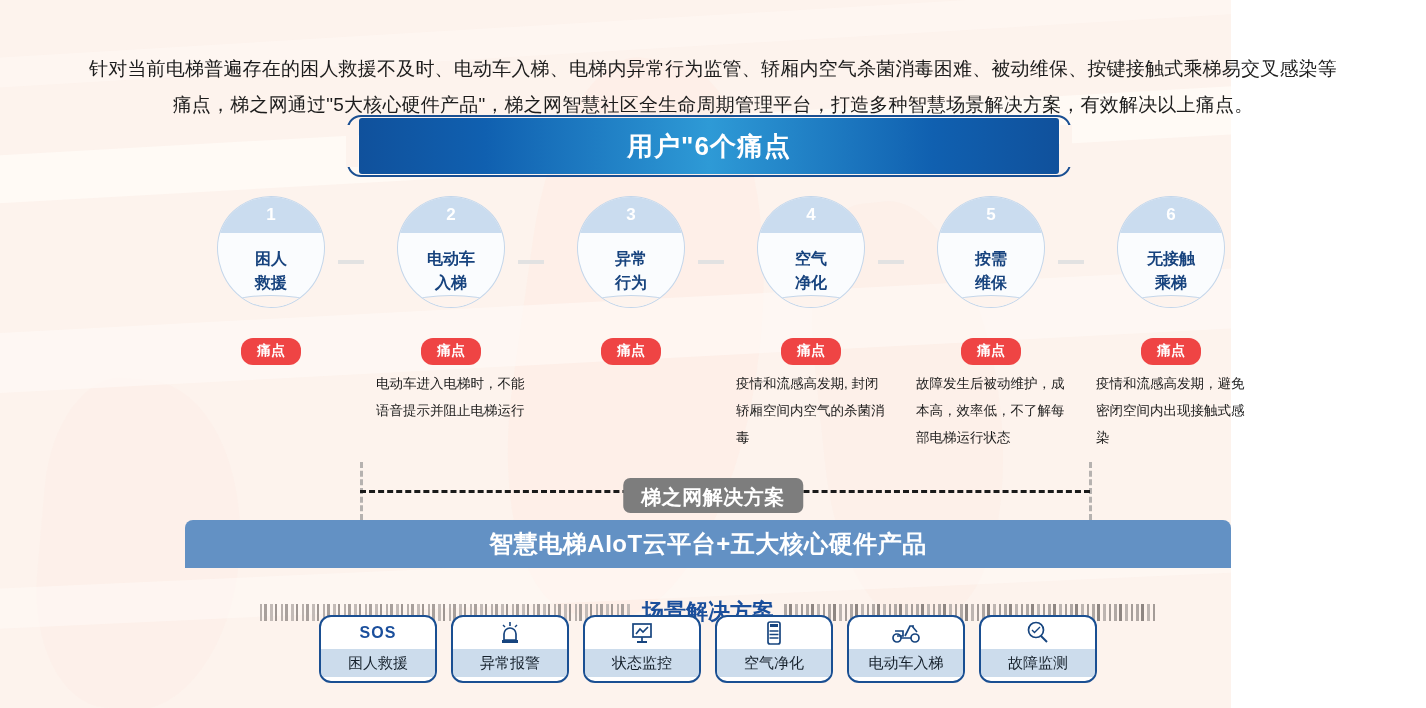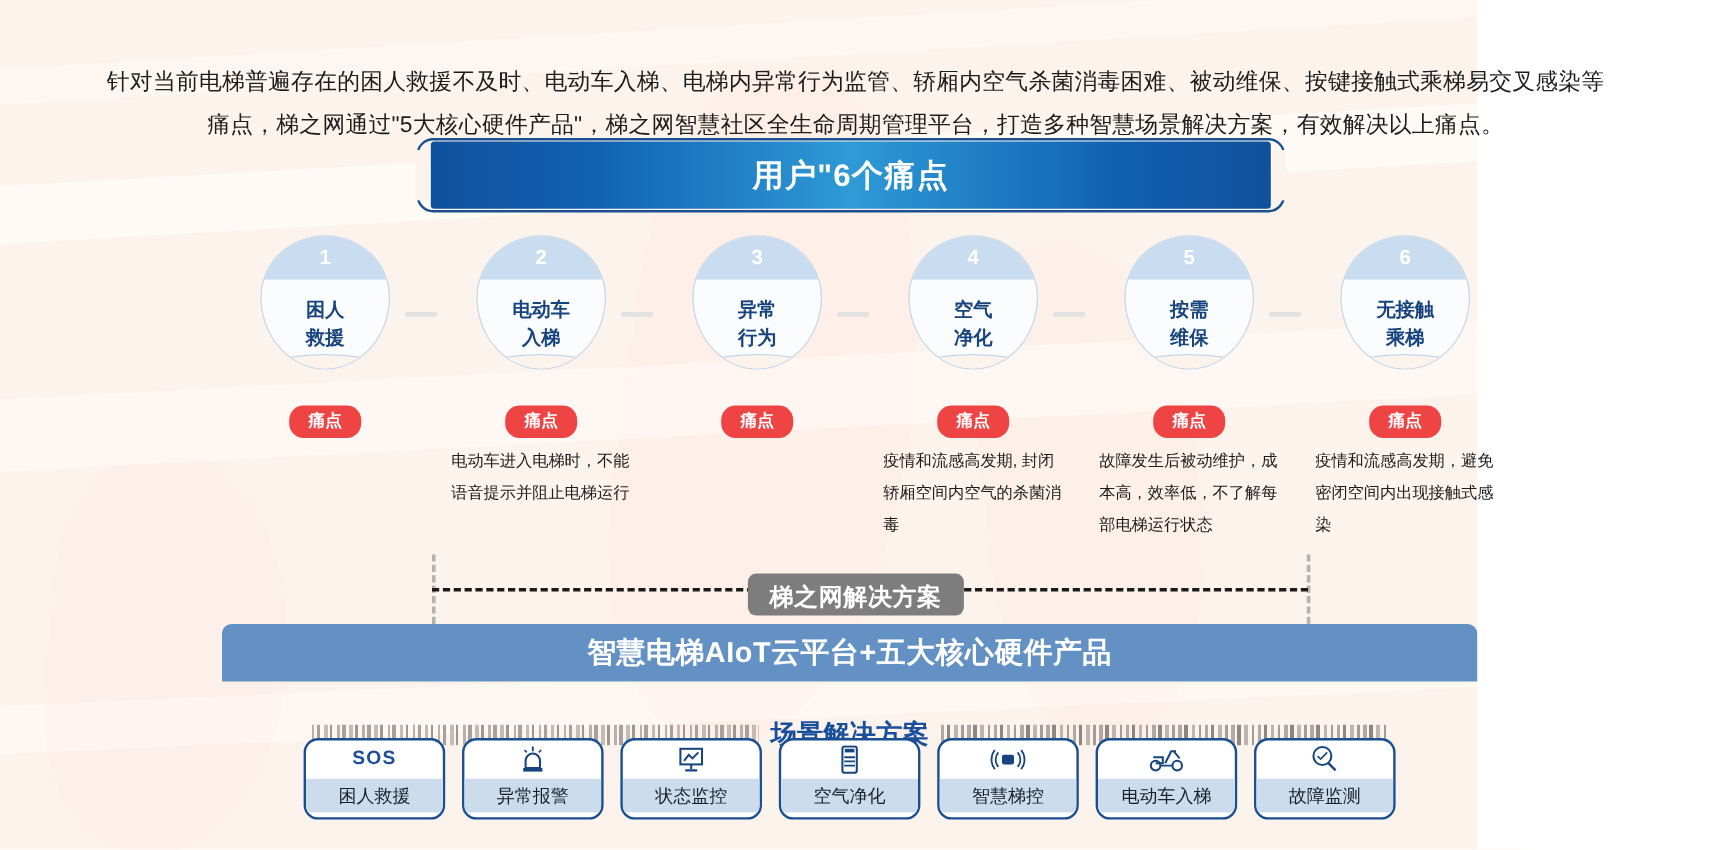--- a/index.html
+++ b/index.html
@@ -369,32 +369,20 @@
         <rect x="2" y="1" width="12" height="22" rx="2" fill="none" stroke="#17457f" stroke-width="1.7"></rect>
         <rect x="4" y="3" width="8" height="3" fill="#17457f"></rect>
         <line x1="3.5" y1="10" x2="12.5" y2="10" stroke="#17457f" stroke-width="1.6"></line>
         <line x1="3.5" y1="13.5" x2="12.5" y2="13.5" stroke="#17457f" stroke-width="1.6"></line>
         <line x1="3.5" y1="17" x2="12.5" y2="17" stroke="#17457f" stroke-width="1.6"></line>
       </svg>
     </div>
     <div class="lbl">空气净化</div>
   </div>
 
-  <div class="card">
-    <div class="ic">
-      <svg width="34" height="22" viewBox="0 0 34 22">
-        <rect x="12" y="7" width="10" height="8" rx="1.5" fill="#17457f"></rect>
-        <path d="M9 5 A9 9 0 0 0 9 17" fill="none" stroke="#17457f" stroke-width="1.5"></path>
-        <path d="M6 3 A13 13 0 0 0 6 19" fill="none" stroke="#17457f" stroke-width="1.5"></path>
-        <path d="M25 5 A9 9 0 0 1 25 17" fill="none" stroke="#17457f" stroke-width="1.5"></path>
-        <path d="M28 3 A13 13 0 0 1 28 19" fill="none" stroke="#17457f" stroke-width="1.5"></path>
-      </svg>
-    </div>
-    <div class="lbl">智慧梯控</div>
-  </div>
 
   <div class="card">
     <div class="ic">
       <svg width="30" height="22" viewBox="0 0 30 22">
         <circle cx="6" cy="16" r="4" fill="none" stroke="#17457f" stroke-width="1.7"></circle>
         <circle cx="24" cy="16" r="4" fill="none" stroke="#17457f" stroke-width="1.7"></circle>
         <path d="M10 16 L20 16" stroke="#17457f" stroke-width="1.6"></path>
         <path d="M4 9 L12 9 L12 14 L6 14" fill="none" stroke="#17457f" stroke-width="1.7"></path>
         <path d="M14 14 L19 4 L23 4" fill="none" stroke="#17457f" stroke-width="1.7"></path>
         <path d="M21 4 L26 10" fill="none" stroke="#17457f" stroke-width="1.6"></path>

